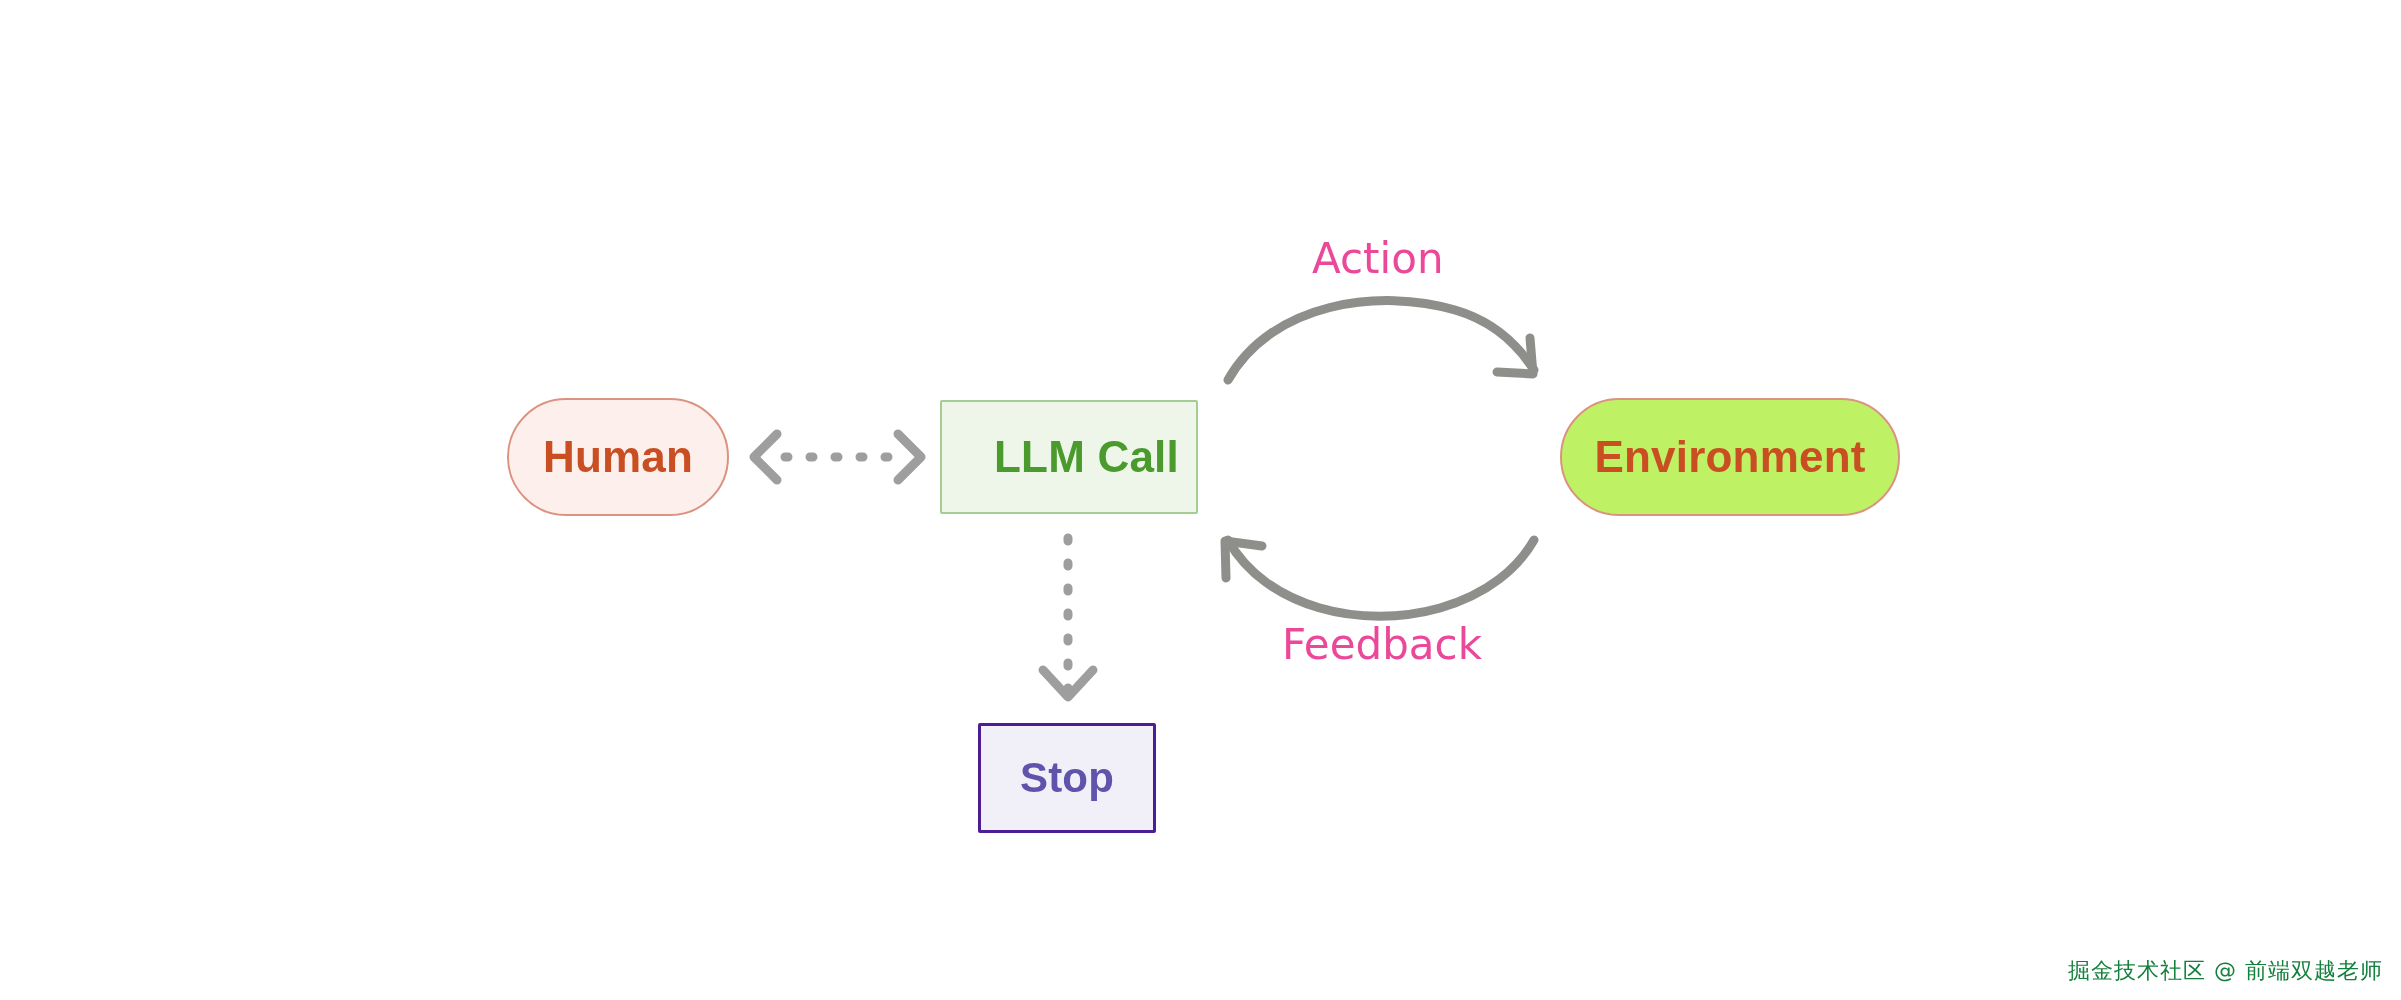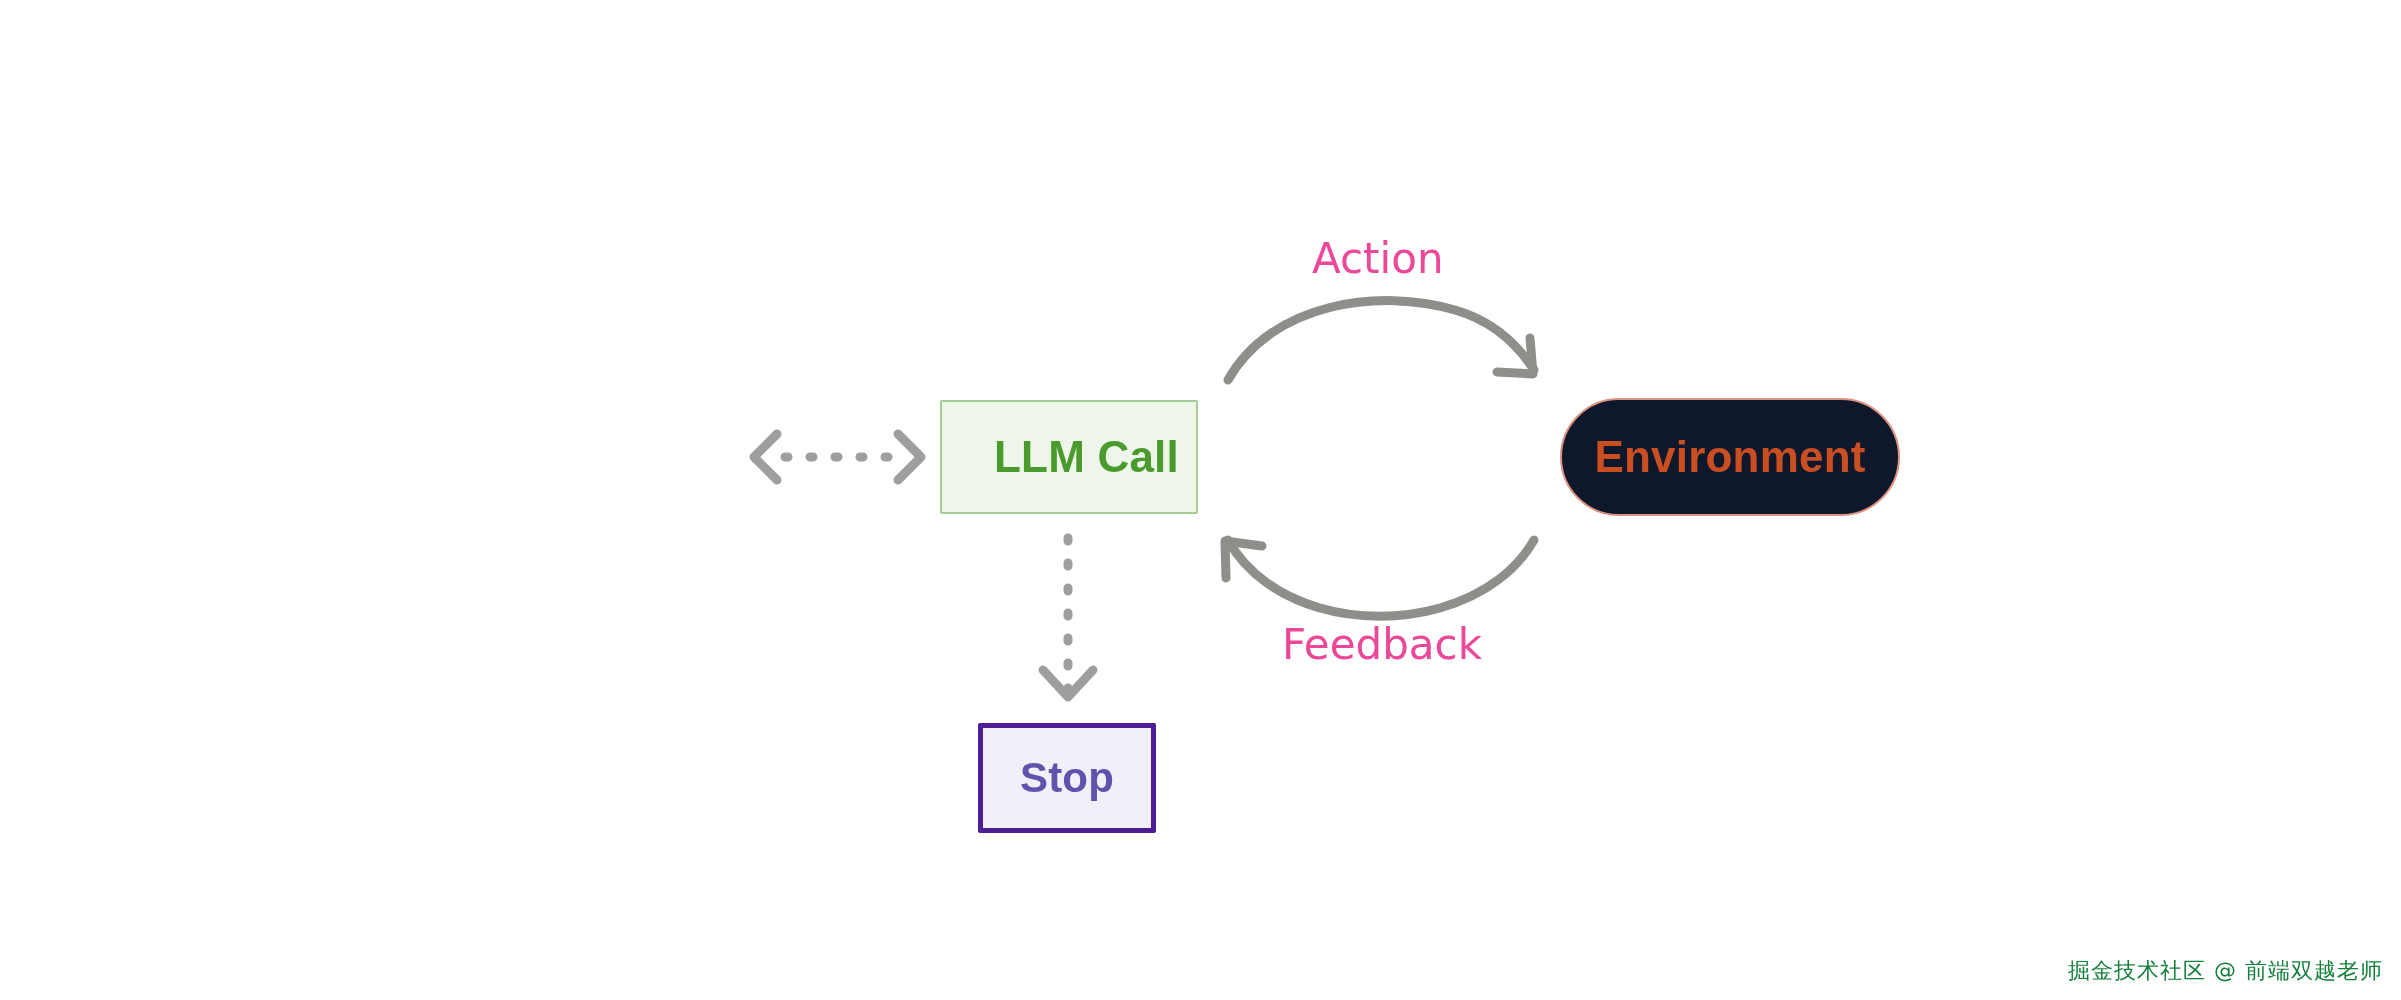--- a/index.html
+++ b/index.html
@@ -72,31 +72,31 @@
     padding-left: 35px;
   }
 
   .node-environment {
     left: 1560px;
     top: 398px;
     width: 340px;
     height: 118px;
     border: 2px solid #dc9280;
     border-radius: 59px;
-    background: #0f172a;
+    background: #bef264;
     color: #c94f23;
     font-size: 44px;
   }
 
   .node-stop {
     left: 978px;
     top: 723px;
     width: 178px;
     height: 110px;
-    border: 5px solid #4c1d95;
+    border: 3px solid #4c1d95;
     border-radius: 2px;
     background: #f1f0f9;
     color: #5f53ac;
     font-size: 42px;
   }
 
   
   .edge-label {
     position: absolute;
     color: #ec4899;
@@ -157,20 +157,23 @@
       <polyline points="1497,372 1533,374 1530,338" fill="none" stroke="#8e8e8b" stroke-width="9" stroke-linecap="round" stroke-linejoin="round"></polyline>
     </g>
 
      LLM Call (arc under the bottom) --&gt;
     <g>
       <path d="M 1534,540 C 1518,568 1488,594 1440,608 C 1362,630 1266,608 1228,540" fill="none" stroke="#8e8e8b" stroke-width="9" stroke-linecap="round"></path>
       <polyline points="1226,578 1225,541 1262,546" fill="none" stroke="#8e8e8b" stroke-width="9" stroke-linecap="round" stroke-linejoin="round"></polyline>
     </g>
   </svg>
 
+  <div class="node node-human">
+    <span>Human</span>
+  </div>
 
   <div class="node node-llm">
     <span>LLM Call</span>
   </div>
 
   <div class="node node-environment">
     <span>Environment</span>
   </div>
 
   <div class="node node-stop">

